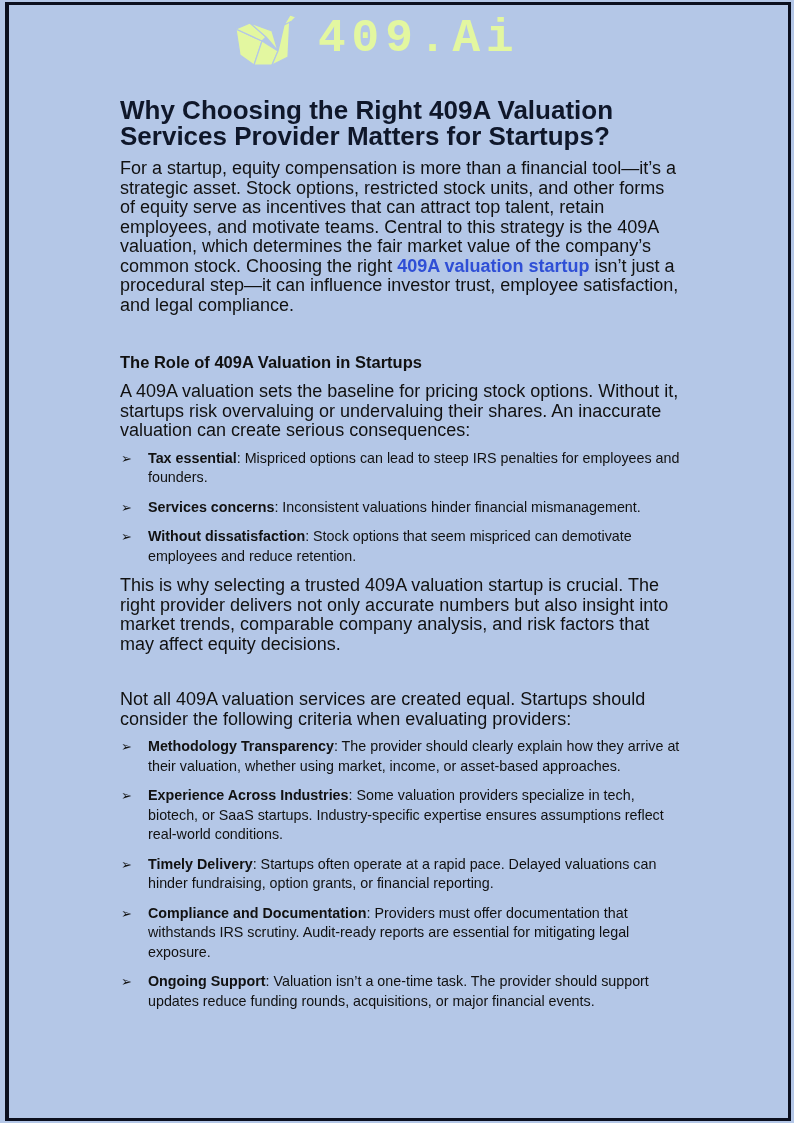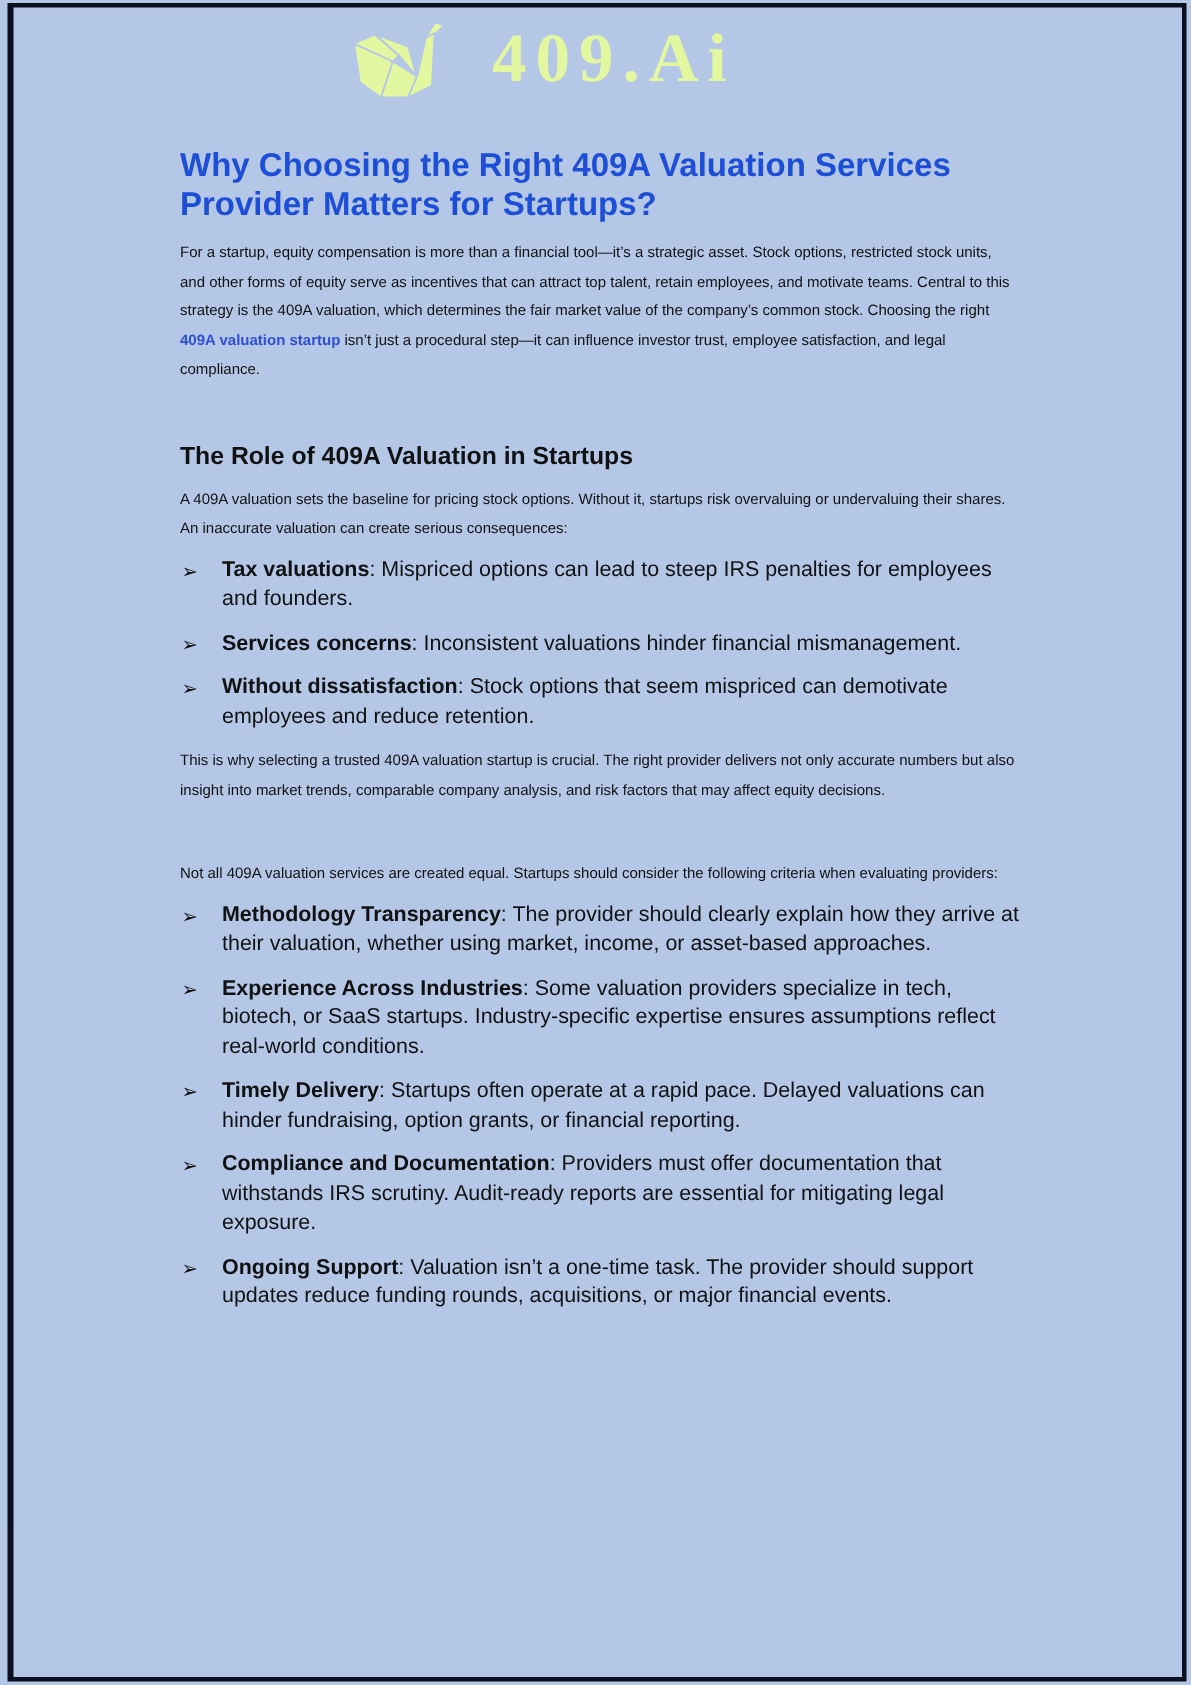--- a/index.html
+++ b/index.html
@@ -20,49 +20,49 @@
       box-sizing: content-box;
     }
     .logo {
       position: absolute;
       left: 232px; top: 10px;
       height: 58px;
       display: flex; align-items: center;
     }
     .logo svg { display: block; }
     .logo-text {
-      margin-left: 26px;
-      font-family: Liberation Serif, serif;
+      margin-left: 16px;
+      font-family: Liberation Mono, monospace;
       font-size: 46px;
       font-weight: bold;
       color: #e3f7a0;
       letter-spacing: 6px;
       line-height: 1;
     }
     .content {
       position: absolute;
       left: 120px; top: 97px;
       width: 560px;
     }
     h1 {
-      font-size: 22px;
+      font-size: 26px;
       font-weight: bold;
       line-height: 26px;
       margin: 0 0 10px 0;
-      color: #1d4ed8;
+      color: #0f172a;
     }
     h2 {
       font-size: 16.5px;
       font-weight: bold;
       line-height: 22px;
       margin: 0 0 9px 0;
       color: #111;
     }
     p {
-      font-size: 10px;
+      font-size: 18px;
       line-height: 19.5px;
       margin: 0 0 8px 0;
     }
     .section { margin-top: 36px; }
     .link { color: #2f4fd6; font-weight: bold; text-decoration: none; }
     ul { list-style: none; margin: 0 0 8px 0; padding: 0; }
     li {
       position: relative;
       padding-left: 28px;
       font-size: 14.3px;
@@ -97,21 +97,21 @@
 </div>
 
 <div class="content">
   <h1>Why Choosing the Right 409A Valuation Services Provider Matters for Startups?</h1>
   <p><span>For a startup, equity compensation is more than a financial tool—it’s a strategic asset. Stock options, restricted stock units, and other forms of equity serve as incentives that can attract top talent, retain employees, and motivate teams. Central to this strategy is the 409A valuation, which determines the fair market value of the company’s common stock. Choosing the right </span><a class="link">409A valuation startup</a><span> isn’t just a procedural step—it can influence investor trust, employee satisfaction, and legal compliance.</span></p>
 
   <div class="section">
     <h2>The Role of 409A Valuation in Startups</h2>
     <p>A 409A valuation sets the baseline for pricing stock options. Without it, startups risk overvaluing or undervaluing their shares. An inaccurate valuation can create serious consequences:</p>
     <ul>
-      <li><span class="bullet">➢</span><b>Tax valuations</b><span>: Mispriced options can lead to steep IRS penalties for employees and founders.</span></li>
+      <li><span class="bullet">➢</span><b>Tax essential</b><span>: Mispriced options can lead to steep IRS penalties for employees and founders.</span></li>
       <li><span class="bullet">➢</span><b>Services concerns</b><span>: Inconsistent valuations hinder financial mismanagement.</span></li>
       <li><span class="bullet">➢</span><b>Without dissatisfaction</b><span>: Stock options that seem mispriced can demotivate employees and reduce retention.</span></li>
     </ul>
     <p>This is why selecting a trusted 409A valuation startup is crucial. The right provider delivers not only accurate numbers but also insight into market trends, comparable company analysis, and risk factors that may affect equity decisions.</p>
   </div>
 
   <div class="section">
     <p>Not all 409A valuation services are created equal. Startups should consider the following criteria when evaluating providers:</p>
     <ul>
       <li><span class="bullet">➢</span><b>Methodology Transparency</b><span>: The provider should clearly explain how they arrive at their valuation, whether using market, income, or asset-based approaches.</span></li>

